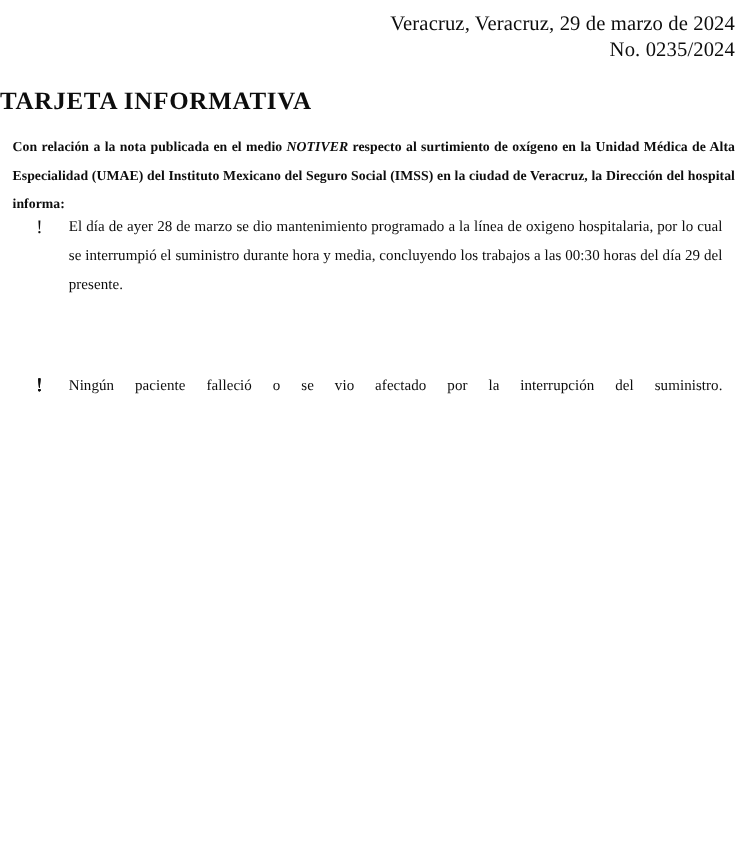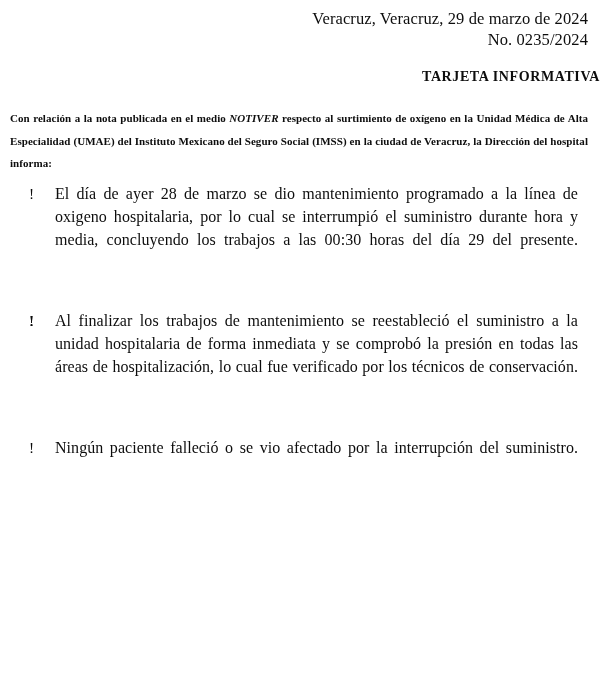--- a/index.html
+++ b/index.html
@@ -41,22 +41,22 @@
   }
   .header-line.place-date { }
   .header-line.folio { }
 
   
   .doc-title {
     position: absolute;
     top: 55px;
     left: 0;
     right: 0;
-    text-align: right;
-    font-size: 14px;
+    text-align: left;
+    font-size: 20px;
     font-weight: bold;
     letter-spacing: 0.6px;
     line-height: 26px;
   }
 
   
   .intro {
     position: absolute;
     top: 96px;
     left: 10px;
@@ -93,26 +93,25 @@
     position: absolute;
     left: 29px;
     top: 0;
     width: 14px;
     font-size: 15.2px;
     line-height: 23px;
     text-align: left;
   }
   .bullet-text {
     display: block;
-    font-size: 16px;
+    font-size: 12px;
     line-height: 23px;
     text-align: justify;
     text-justify: inter-word;
     letter-spacing: 0.05px;
-    margin-top: 12px;
   }
   
   .bullet-text::after {
     content: "";
     display: inline-block;
     width: 100%;
   }
   .intro::after {
     content: "";
     display: inline-block;
@@ -143,21 +142,20 @@
     <div class="bullet-item">
       <span class="bullet-marker">!</span>
     </div>
 
     <div class="bullet-item">
       <span class="bullet-marker">!</span>
     </div>
 
     <div class="bullet-item">
       <span class="bullet-marker">!</span>
-      <span class="bullet-text">Al finalizar los trabajos de mantenimiento se reestableció el suministro a la unidad hospitalaria de forma inmediata y se comprobó la presión en todas las áreas de hospitalización, lo cual fue verificado por los técnicos de conservación.</span>
     </div>
 
     <div class="bullet-item">
       <span class="bullet-marker">!</span>
       <span class="bullet-text">Ningún paciente falleció o se vio afectado por la interrupción del suministro.</span>
     </div>
 
   </div>
 
 </div>

